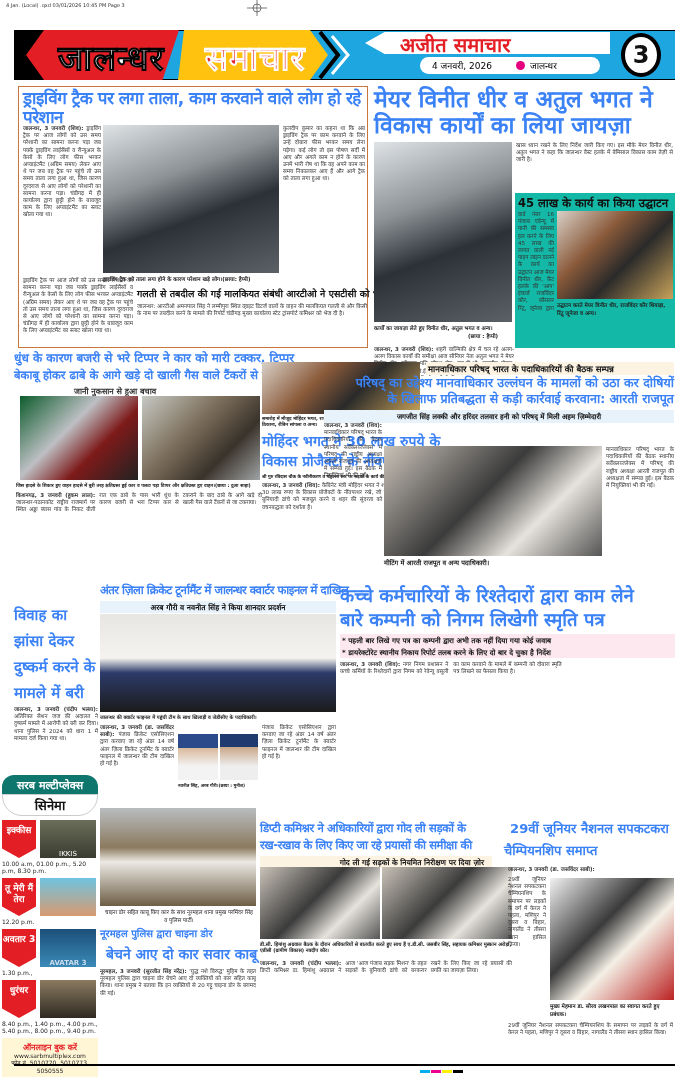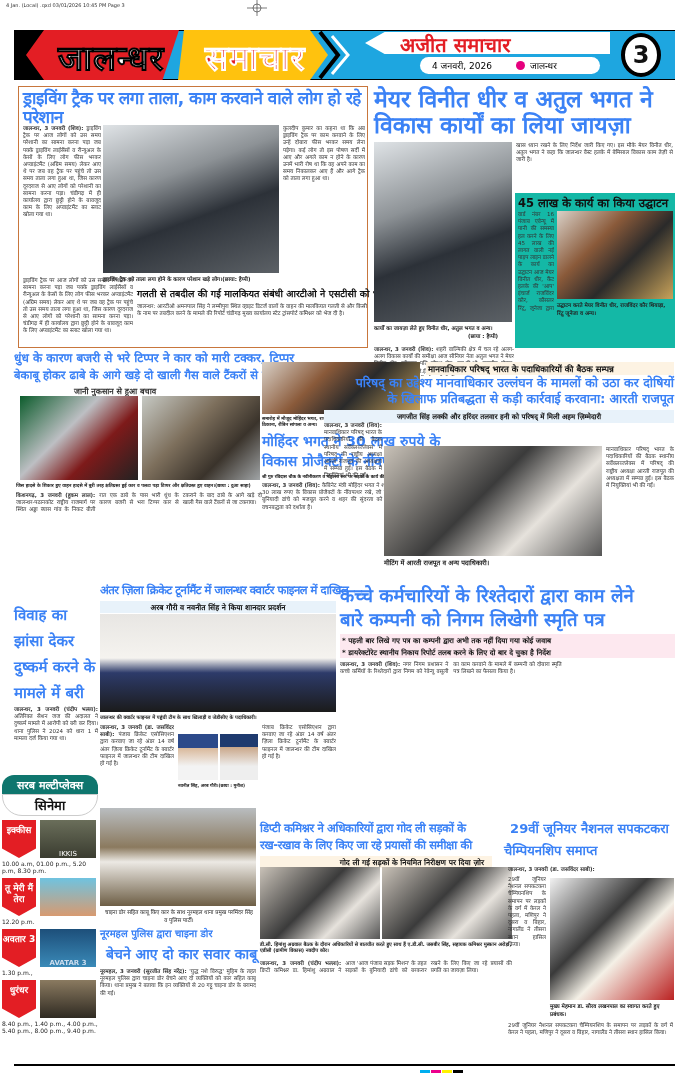--- a/index.html
+++ b/index.html
@@ -197,20 +197,25 @@
   <div style="display:flex;gap:4px">
     <div class="movie-tag">अवतार 3</div>
     <div class="movie-img photo" style="background:linear-gradient(180deg,#1d4f7a,#3a8ab8);color:#cde;font-size:7px;font-weight:bold;display:flex;align-items:flex-end;justify-content:center">AVATAR 3</div>
   </div>
   <div class="movie-times">1.30 p.m.,</div>
   <div style="display:flex;gap:4px">
     <div class="movie-tag">धुरंधर</div>
     <div class="movie-img photo" style="background:linear-gradient(180deg,#8a7a60,#2f2a22)"></div>
   </div>
   <div class="movie-times">8.40 p.m., 1.40 p.m., 4.00 p.m., 5.40 p.m., 8.00 p.m., 9.40 p.m.</div>
+  <div class="cin-footer">
+    <div class="book">ऑनलाइन बुक करें</div>
+    <div>www.sarbmultiplex.com</div>
+    <div>फोन नं. 5010770, 5010773, 5050555</div>
+  </div>
 </div>
 
 <div class="abs" style="left:100px;top:808px;width:158px;height:262px">
   <div class="abs photo police" style="left:0;top:0;width:156px;height:98px"></div>
   <div class="abs caption" style="left:4px;top:100px;width:150px;text-align:center;font-weight:normal">चाइना डोर सहित काबू किए कार के साथ नूरमहल थाना प्रमुख परमिंदर सिंह व पुलिस पार्टी।</div>
   <div class="abs h-big" style="left:0;top:120px;width:160px;font-size:10px;white-space:nowrap">नूरमहल पुलिस द्वारा चाइना डोर</div>
   <div class="abs h-big" style="left:6px;top:139px;width:150px;font-size:14px;white-space:nowrap">बेचने आए दो कार सवार काबू</div>
   <div class="abs body-text" style="left:0;top:160px;width:156px;height:76px;overflow:hidden">
     <b>नूरमहल, 3 जनवरी (सुरजीत सिंह नरेंद्र):</b>
     <span>'युद्ध नशे विरुद्ध' मुहिम के तहत नूरमहल पुलिस द्वारा चाइना डोर बेचने आए दो व्यक्तियों को कार सहित काबू किया। थाना प्रमुख ने बताया कि इन व्यक्तियों से 20 गट्टू चाइना डोर के बरामद की गई।</span>

